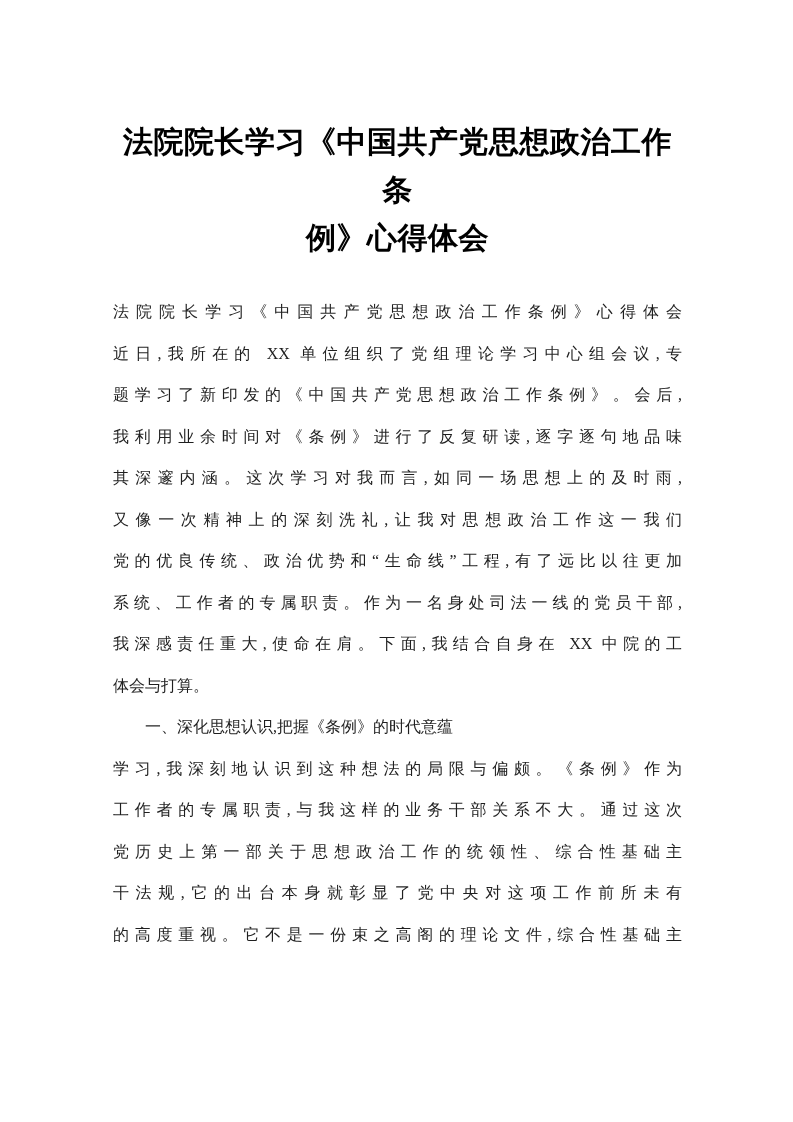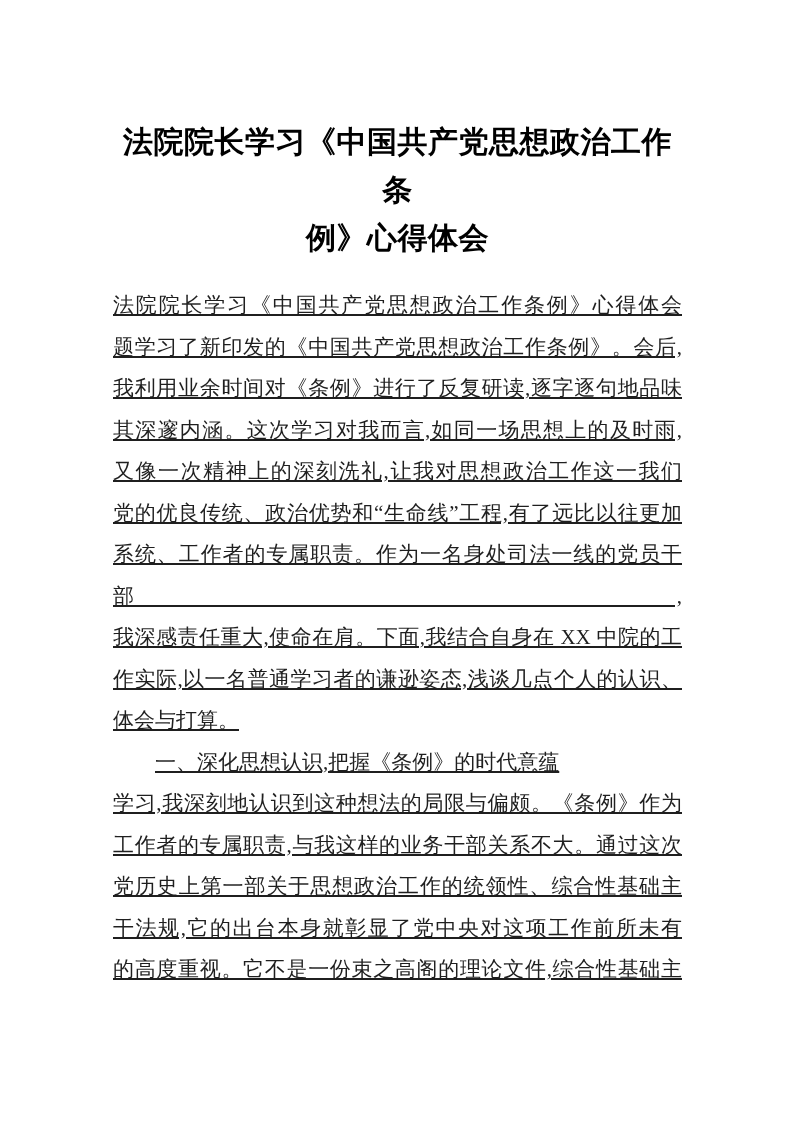--- a/index.html
+++ b/index.html
@@ -19,24 +19,23 @@
     padding: 118px 111px 0 113px;
   }
   .doc-title {
     font-weight: bold;
     font-size: 30px;
     line-height: 48px;
     text-align: center;
     letter-spacing: 0.5px;
   }
   .doc-body {
-    margin-top: 23px;
-    font-size: 21px;
+    margin-top: 29px;
+    font-size: 16px;
     line-height: 41.5px;
-    text-decoration: underline;
   }
   .bline {
     text-align: justify;
     text-justify: inter-character;
   }
   .bline.fill {
     text-align-last: justify;
   }
   .bline.indent {
     text-indent: 2em;
@@ -45,28 +44,28 @@
 </head>
 <body style="background: rgb(255, 255, 255);">
 
 <div class="page">
   <div class="doc-title" style="color: rgb(0, 0, 0);">
     <div class="title-line">法院院长学习《中国共产党思想政治工作条</div>
     <div class="title-line">例》心得体会</div>
   </div>
   <div class="doc-body" style="color: rgb(31, 31, 31);">
       <div class="bline fill">法院院长学习《中国共产党思想政治工作条例》心得体会</div>
+      <div class="bline fill">近日,我所在的 XX 单位组织了党组理论学习中心组会议,专</div>
       <div class="bline fill">题学习了新印发的《中国共产党思想政治工作条例》。会后,</div>
       <div class="bline fill">我利用业余时间对《条例》进行了反复研读,逐字逐句地品味</div>
       <div class="bline fill">其深邃内涵。这次学习对我而言,如同一场思想上的及时雨,</div>
       <div class="bline fill">又像一次精神上的深刻洗礼,让我对思想政治工作这一我们</div>
       <div class="bline fill">党的优良传统、政治优势和“生命线”工程,有了远比以往更加</div>
       <div class="bline fill">系统、工作者的专属职责。作为一名身处司法一线的党员干部,</div>
       <div class="bline fill">我深感责任重大,使命在肩。下面,我结合自身在 XX 中院的工</div>
-      <div class="bline fill">作实际,以一名普通学习者的谦逊姿态,浅谈几点个人的认识、</div>
       <div class="bline">体会与打算。</div>
       <div class="bline indent">一、深化思想认识,把握《条例》的时代意蕴</div>
       <div class="bline fill">学习,我深刻地认识到这种想法的局限与偏颇。《条例》作为</div>
       <div class="bline fill">工作者的专属职责,与我这样的业务干部关系不大。通过这次</div>
       <div class="bline fill">党历史上第一部关于思想政治工作的统领性、综合性基础主</div>
       <div class="bline fill">干法规,它的出台本身就彰显了党中央对这项工作前所未有</div>
       <div class="bline fill">的高度重视。它不是一份束之高阁的理论文件,综合性基础主</div>
     </div>
 </div>
 

